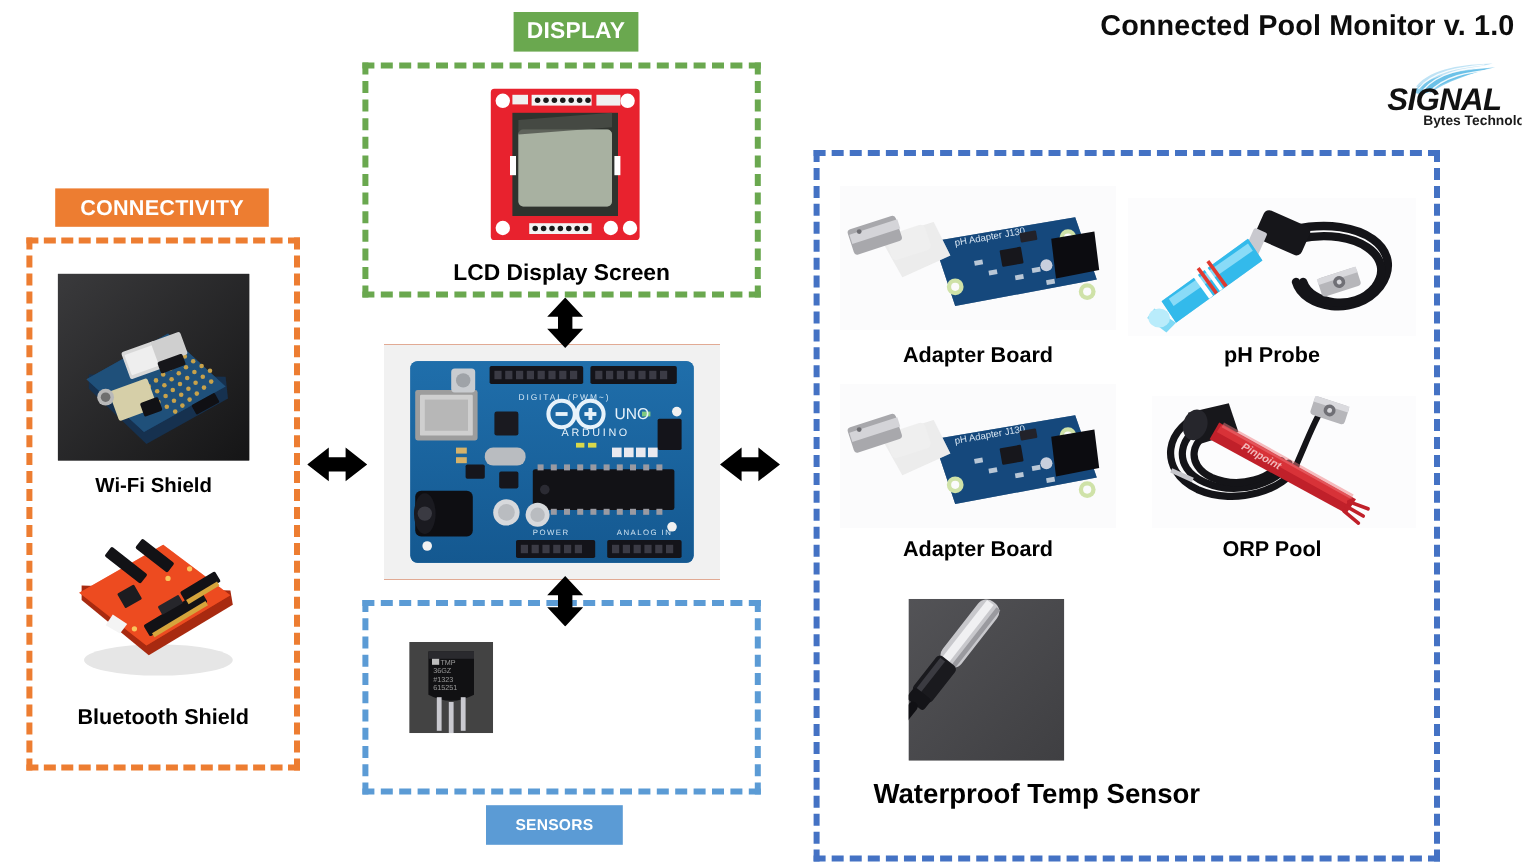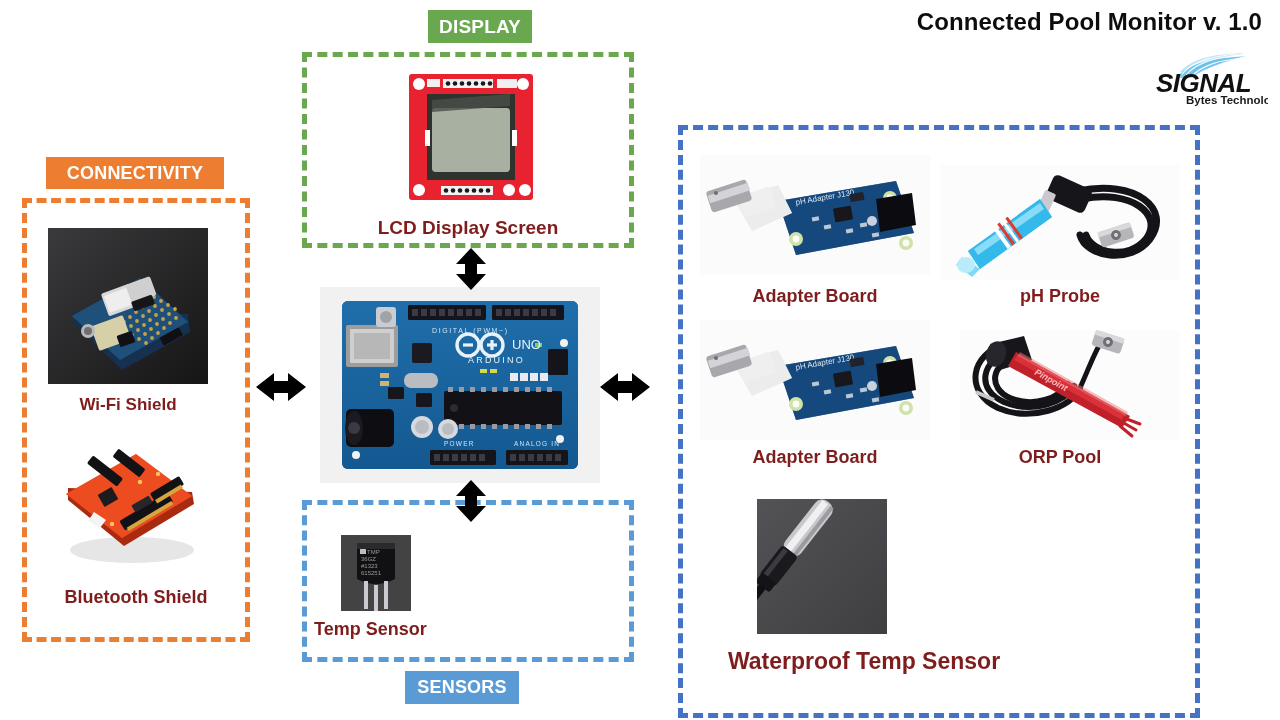--- a/index.html
+++ b/index.html
@@ -15,21 +15,21 @@
     color: #ffffff;
     font-weight: bold;
     display: flex; align-items: center; justify-content: center;
     letter-spacing: .2px;
     white-space: nowrap;
     z-index: 6;
   }
   .dashbox { position: absolute; background: transparent; z-index: 2; }
   .caption {
     position: absolute; text-align: center;
-    color: #7f1d1d; font-weight: bold;
+    color: #000000; font-weight: bold;
     white-space: nowrap; z-index: 4;
   }
   .photo { position: absolute; overflow: hidden; z-index: 3; }
 
   
   #title {
     position: absolute; right: 18px; top: 8px;
     font-size: 24px; font-weight: bold; color: #0d0d0d;
     letter-spacing: .1px;
   }
@@ -53,21 +53,21 @@
   #chip-display {
     left: 428px; top: 10px; width: 104px; height: 33px;
     background: #6AA84F; font-size: 19px;
   }
   #box-sensors {
     left: 302px; top: 500px; width: 332px; height: 162px;
     border: 5px dashed #5B9BD5;
   }
   #chip-sensors {
     left: 405px; top: 671px; width: 114px; height: 33px;
-    background: #5B9BD5; font-size: 18px;
+    background: #5B9BD5; font-size: 13px;
   }
   #box-water {
     left: 678px; top: 125px; width: 522px; height: 593px;
     border: 5px dashed #4472C4;
   }
   #chip-water {
     left: 812px; top: 84px; width: 280px; height: 33px;
     background: #4472C4; font-size: 19px;
   }
 
@@ -456,21 +456,20 @@
       </g>
       <rect x="19" y="14" width="6" height="5" fill="#bdbdbd"></rect>
 
       <g fill="#c9c9cf">
         <rect x="23" y="46" width="4" height="28"></rect>
         <rect x="33" y="50" width="4" height="26"></rect>
         <rect x="43" y="46" width="4" height="28"></rect>
       </g>
     </svg>
   </div>
-  <div class="caption" style="left:302px; top:619px; width:240px; font-size:18px; text-align:left; padding-left:12px;">Temp Sensor</div>
 
   <div class="dashbox" id="box-water"></div>
 
   <div class="photo" style="left:700px; top:155px; width:230px; height:120px;">
     <svg class="art" viewBox="0 0 230 120" preserveAspectRatio="none">
       <rect width="230" height="120" fill="#fbfbfc"></rect>
 
       <path d="M78 46 L196 26 L214 78 L96 100 Z" fill="#13406e"></path>
       <path d="M78 46 L196 26 L214 78 L96 100 Z" fill="#174f85" opacity=".6"></path>
 

